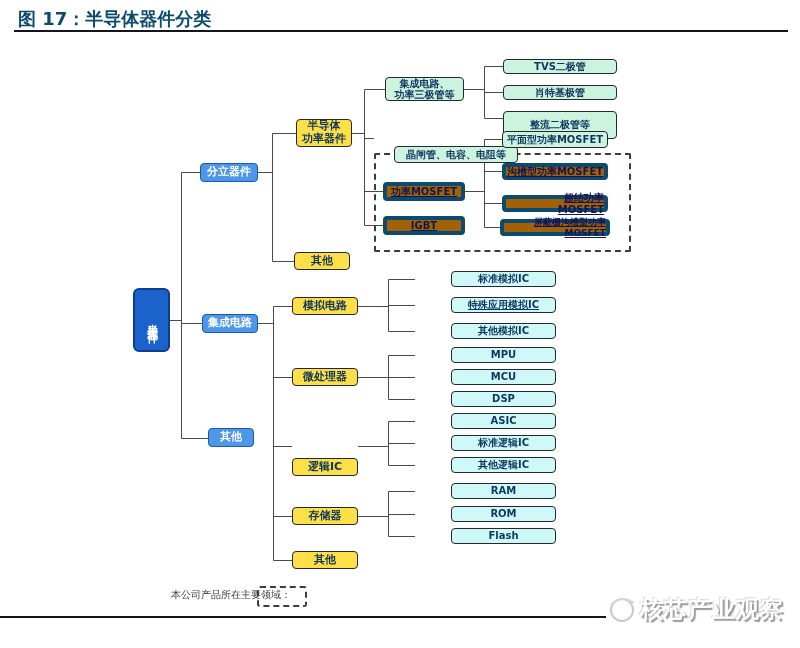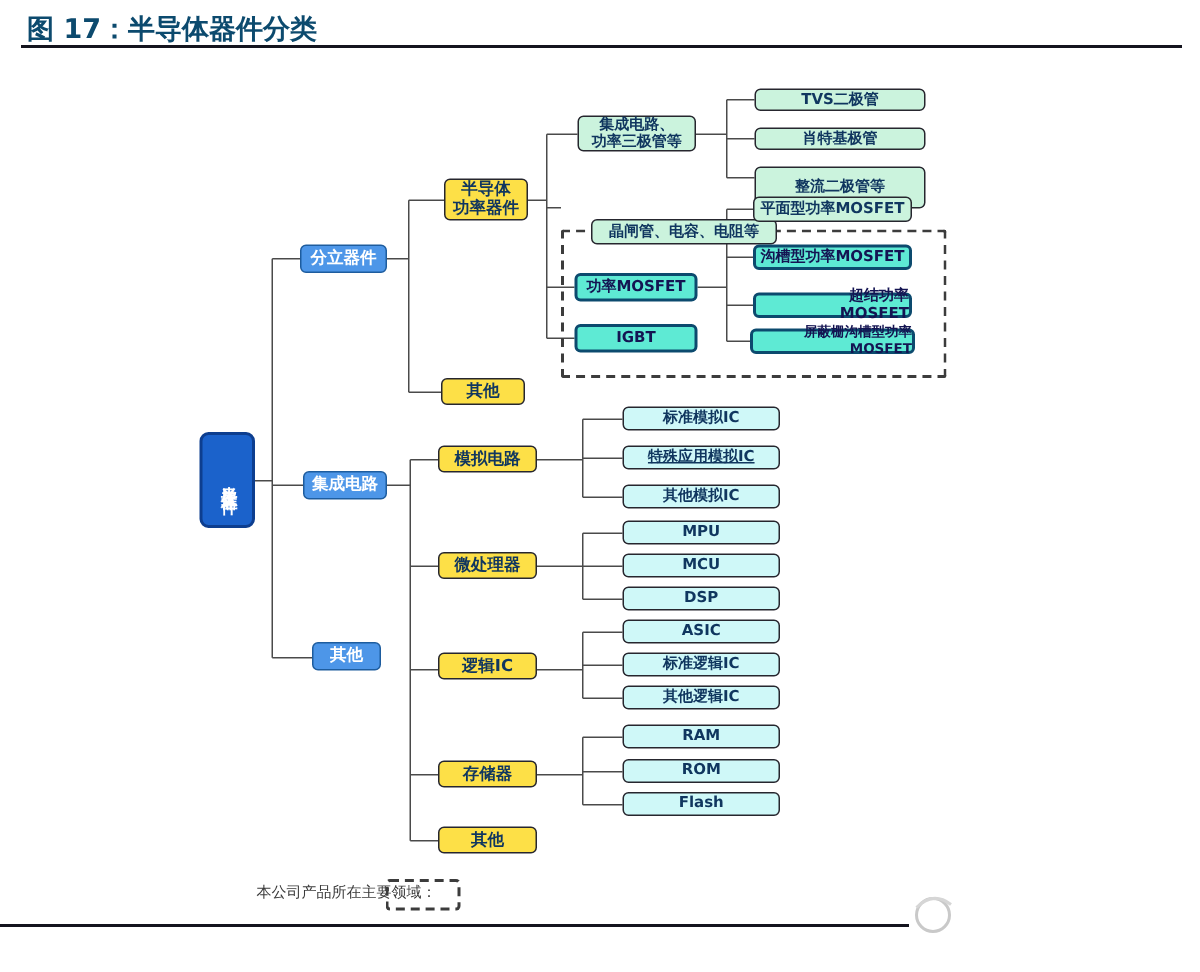--- a/index.html
+++ b/index.html
@@ -21,22 +21,22 @@
     display:flex;flex-direction:column;align-items:center;justify-content:center;
     text-align:right;font-weight:bold;line-height:1.15;
   }
   .root{
     background:#1b62cb;border:2px solid #0d3e8f;color:#ffffff;
     writing-mode:vertical-rl;text-orientation:upright;font-size:11px;letter-spacing:2px;border-radius:6px;
   }
   .lv1{background:#4d96e8;border:1px solid #1d5c9e;color:#ffffff;font-size:11px;}
   .lv2{background:#fde047;border:1px solid #26262e;color:#10365f;font-size:11px;}
   .green{background:#cbf3dd;border:1px solid #26262e;color:#10365f;font-size:10px;}
-  .cyan{background:#cff8f8;border:1px solid #26262e;color:#10365f;font-size:10px;}
-  .purple{background:#5eead4;border:2px solid #0c4a6e;color:#141452;font-size:10px;}
+  .cyan{background:#cff8f8;border:1px solid #26262e;color:#10365f;font-size:10px;margin-left:36px;}
+  .purple{background:#a16207;border:4px solid #0c4a6e;color:#141452;font-size:10px;text-decoration:underline;}
   .tiny{font-size:9px;}
   .dashed-zone{
     position:absolute;left:374px;top:153px;width:253px;height:95px;
     border:2px dashed #3c3c3c;border-radius:2px;
   }
   .legend{position:absolute;left:148px;top:588px;font-size:10px;color:#3a3a3a;margin-left:23px;}
   .legend-box{
     position:absolute;left:257px;top:586px;width:46px;height:17px;
     border:2px dashed #3c3c3c;border-radius:3px;
   }
@@ -109,21 +109,21 @@
   <div class="node green" style="left:503px;top:85px;width:114px;height:15px;">肖特基极管</div>
   <div class="node green" style="left:503px;top:111px;width:114px;height:28px;">整流二极管等</div>
 
   <div class="node green" style="left:502px;top:131px;width:106px;height:17px;">平面型功率MOSFET</div>
   <div class="node purple" style="left:502px;top:163px;width:106px;height:17px;">沟槽型功率MOSFET</div>
   <div class="node purple" style="left:502px;top:195px;width:106px;height:17px;padding-left:24px;">超结功率MOSFET</div>
   <div class="node purple tiny" style="left:500px;top:219px;width:110px;height:17px;">屏蔽栅沟槽型功率MOSFET</div>
 
   <div class="node lv2" style="left:292px;top:297px;width:66px;height:18px;">模拟电路</div>
   <div class="node lv2" style="left:292px;top:368px;width:66px;height:18px;">微处理器</div>
-  <div class="node lv2" style="left:292px;top:435px;width:66px;height:18px;">逻辑IC</div>
+  <div class="node lv2" style="left:292px;top:458px;width:66px;height:18px;">逻辑IC</div>
   <div class="node lv2" style="left:292px;top:507px;width:66px;height:18px;">存储器</div>
   <div class="node lv2" style="left:292px;top:551px;width:66px;height:18px;">其他</div>
 
   <div class="node cyan" style="left:415px;top:271px;width:105px;height:16px;">标准模拟IC</div>
   <div class="node cyan" style="left:415px;top:297px;width:105px;height:16px;text-decoration:underline;">特殊应用模拟IC</div>
   <div class="node cyan" style="left:415px;top:323px;width:105px;height:16px;">其他模拟IC</div>
 
   <div class="node cyan" style="left:415px;top:347px;width:105px;height:16px;">MPU</div>
   <div class="node cyan" style="left:415px;top:369px;width:105px;height:16px;">MCU</div>
   <div class="node cyan" style="left:415px;top:391px;width:105px;height:16px;">DSP</div>
@@ -139,15 +139,16 @@
   <div class="legend">本公司产品所在主要领域：</div>
   <div class="legend-box"></div>
 
   <div class="footer-rule"></div>
 
   <div class="watermark">
     <svg width="32" height="34" style="margin-right:2px;">
       <circle cx="16" cy="18" r="11" fill="none" stroke="#c9c9c9" stroke-width="2"></circle>
       <path d="M5 13 Q 16 2 28 11" fill="none" stroke="#d6d6d6" stroke-width="2"></path>
     </svg>
+    <span class="wm-text">核芯产业观察</span>
   </div>
 
 </div>
 
 </body></html>

